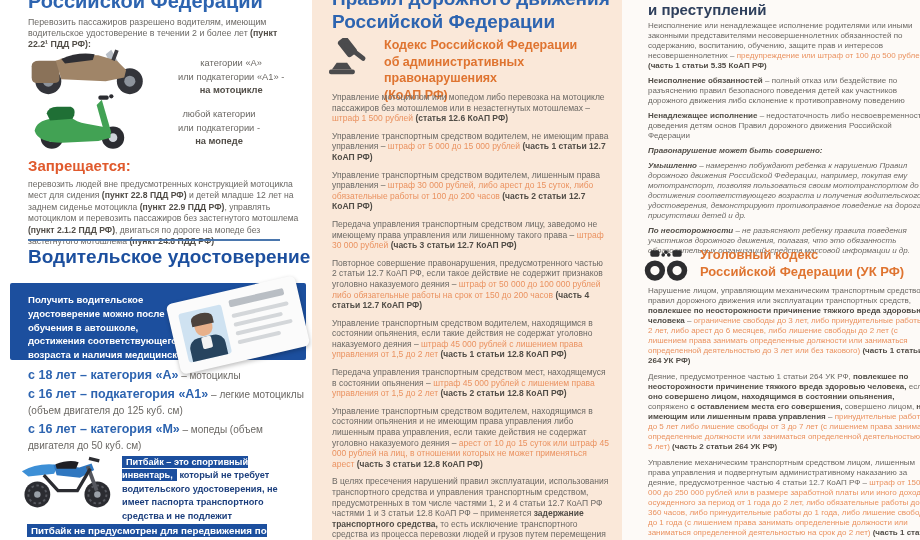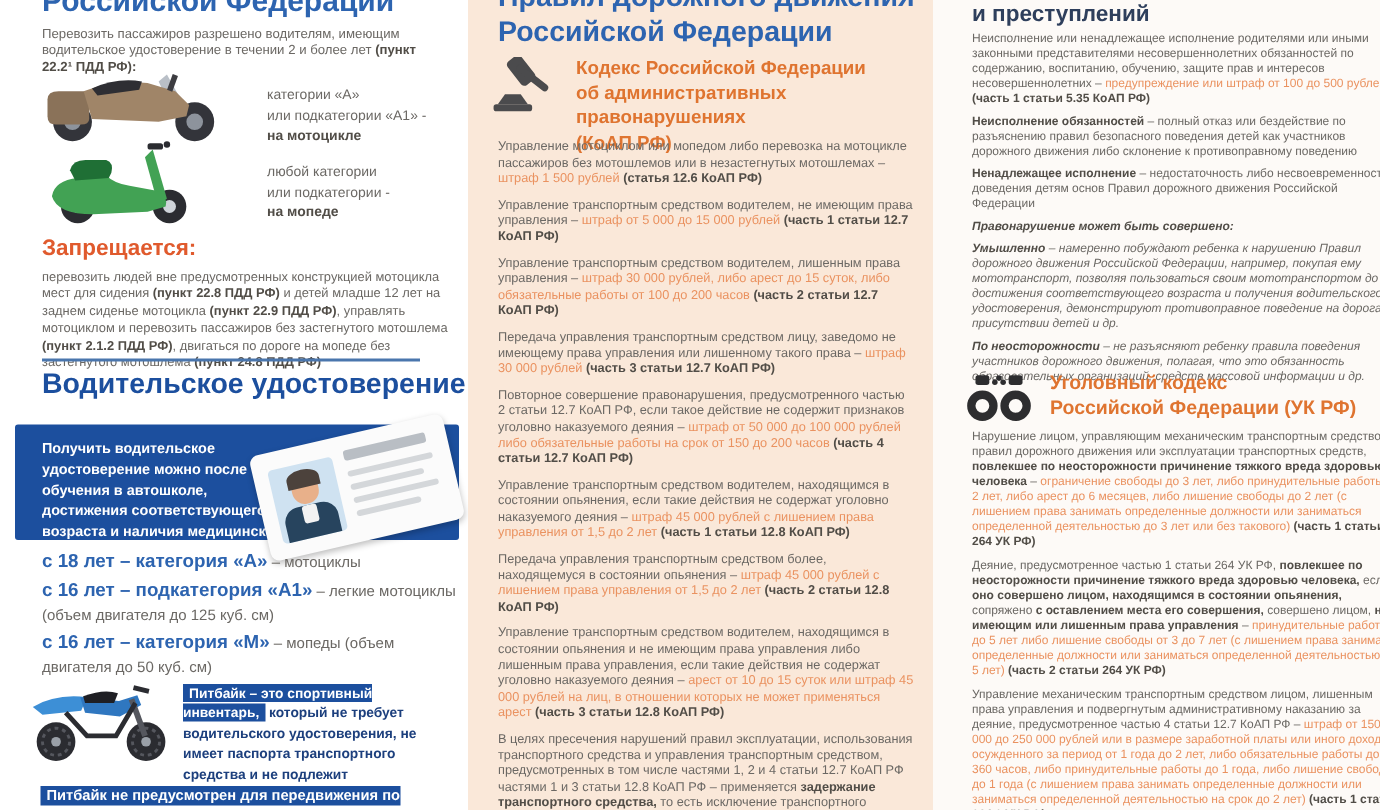--- a/index.html
+++ b/index.html
@@ -23,21 +23,21 @@
   .sg-d{color:var(--ref);font-weight:bold;}
   .sg-i{color:var(--body);font-style:italic;}
   .sg-bi{color:var(--ref);font-style:italic;font-weight:bold;}
   .sg-blue{color:var(--blue);font-weight:bold;font-size:12.5px;text-align:right;}
   .sg-g{color:var(--body);font-size:10px;}
   .para{margin:0;}
 
   
   .c1-title{left:28px;top:-10px;font-size:20px;font-weight:bold;color:var(--blue);white-space:nowrap;}
   .c1-intro{left:28px;top:17px;width:268px;font-size:8.8px;line-height:11.2px;}
-  .veh-label{font-size:9.3px;line-height:13.5px;white-space:pre-line;}
+  .veh-label{font-size:9.3px;line-height:13.5px;white-space:pre-line;text-align:center;}
   .banned-h{left:28px;top:157px;font-size:15px;font-weight:bold;color:var(--redorange);}
   .banned-p{left:28px;top:179px;width:278px;font-size:8.6px;line-height:11.4px;}
   .divider{left:28px;top:239px;width:252px;height:2px;background:#4a76ad;}
   .lic-h{left:28px;top:246px;font-size:19px;font-weight:bold;color:var(--navy);}
   .lic-box{left:10px;top:283px;width:296px;height:77px;background:var(--navy);border-radius:2px;}
   .lic-box-text{position:absolute;left:18px;top:10px;width:168px;color:#fff;font-weight:bold;
                 font-size:9.6px;line-height:13.8px;}
   .card{position:absolute;right:2px;top:6px;width:132px;height:72px;background:#fbfbfb;border-radius:6px;
         transform:rotate(-13deg);box-shadow:0 2px 4px rgba(0,0,0,.25);}
   .card-photo{position:absolute;left:10px;top:12px;width:44px;height:50px;background:#cfe2f1;border-radius:3px;overflow:hidden;}
@@ -188,21 +188,21 @@
   <div class="abs code-h c2-code-h">Кодекс Российской Федерации
 об административных правонарушениях
 (КоАП РФ)</div>
   <div class="abs c2-paras">
       <p class="para"><span class="sg-b">Управление мотоциклом или мопедом либо перевозка на мотоцикле пассажиров без мотошлемов или в незастегнутых мотошлемах – </span><span class="sg-o">штраф 1 500 рублей </span><span class="sg-r">(статья 12.6 КоАП РФ)</span></p>
       <p class="para"><span class="sg-b">Управление транспортным средством водителем, не имеющим права управления – </span><span class="sg-o">штраф от 5 000 до 15 000 рублей </span><span class="sg-r">(часть 1 статьи 12.7 КоАП РФ)</span></p>
       <p class="para"><span class="sg-b">Управление транспортным средством водителем, лишенным права управления – </span><span class="sg-o">штраф 30 000 рублей, либо арест до 15 суток, либо обязательные работы от 100 до 200 часов </span><span class="sg-r">(часть 2 статьи 12.7 КоАП РФ)</span></p>
       <p class="para"><span class="sg-b">Передача управления транспортным средством лицу, заведомо не имеющему права управления или лишенному такого права – </span><span class="sg-o">штраф 30 000 рублей </span><span class="sg-r">(часть 3 статьи 12.7 КоАП РФ)</span></p>
       <p class="para"><span class="sg-b">Повторное совершение правонарушения, предусмотренного частью 2 статьи 12.7 КоАП РФ, если такое действие не содержит признаков уголовно наказуемого деяния – </span><span class="sg-o">штраф от 50 000 до 100 000 рублей либо обязательные работы на срок от 150 до 200 часов </span><span class="sg-r">(часть 4 статьи 12.7 КоАП РФ)</span></p>
       <p class="para"><span class="sg-b">Управление транспортным средством водителем, находящимся в состоянии опьянения, если такие действия не содержат уголовно наказуемого деяния – </span><span class="sg-o">штраф 45 000 рублей с лишением права управления от 1,5 до 2 лет </span><span class="sg-r">(часть 1 статьи 12.8 КоАП РФ)</span></p>
-      <p class="para"><span class="sg-b">Передача управления транспортным средством более, находящемуся в состоянии опьянения – </span><span class="sg-o">штраф 45 000 рублей с лишением права управления от 1,5 до 2 лет </span><span class="sg-r">(часть 2 статьи 12.8 КоАП РФ)</span></p>
+      <p class="para"><span class="sg-b">Передача управления транспортным средством мест, находящемуся в состоянии опьянения – </span><span class="sg-o">штраф 45 000 рублей с лишением права управления от 1,5 до 2 лет </span><span class="sg-r">(часть 2 статьи 12.8 КоАП РФ)</span></p>
       <p class="para"><span class="sg-b">Управление транспортным средством водителем, находящимся в состоянии опьянения и не имеющим права управления либо лишенным права управления, если такие действия не содержат уголовно наказуемого деяния – </span><span class="sg-o">арест от 10 до 15 суток или штраф 45 000 рублей на лиц, в отношении которых не может применяться арест </span><span class="sg-r">(часть 3 статьи 12.8 КоАП РФ)</span></p>
       <p class="para"><span class="sg-b">В целях пресечения нарушений правил эксплуатации, использования транспортного средства и управления транспортным средством, предусмотренных в том числе частями 1, 2 и 4 статьи 12.7 КоАП РФ частями 1 и 3 статьи 12.8 КоАП РФ – применяется </span><span class="sg-d">задержание транспортного средства, </span><span class="sg-b">то есть исключение транспортного средства из процесса перевозки людей и грузов путем перемещения его при помощи другого транспортного средства и помещения в ближайшее специально отведенное охраняемое место (на специализированную</span></p>
     </div>
 </div>
 
 <div id="col3" class="col">
   <div class="abs c3-cut-h">и преступлений</div>
   <div class="abs c3-top">
       <p class="para"><span class="sg-b">Неисполнение или ненадлежащее исполнение родителями или иными законными представителями несовершеннолетних обязанностей по содержанию, воспитанию, обучению, защите прав и интересов несовершеннолетних – </span><span class="sg-o">предупреждение или штраф от 100 до 500 рублей </span><span class="sg-r">(часть 1 статьи 5.35 КоАП РФ)</span></p>
       <p class="para"><span class="sg-d">Неисполнение обязанностей</span><span class="sg-b"> – полный отказ или бездействие по разъяснению правил безопасного поведения детей как участников дорожного движения либо склонение к противоправному поведению</span></p>

